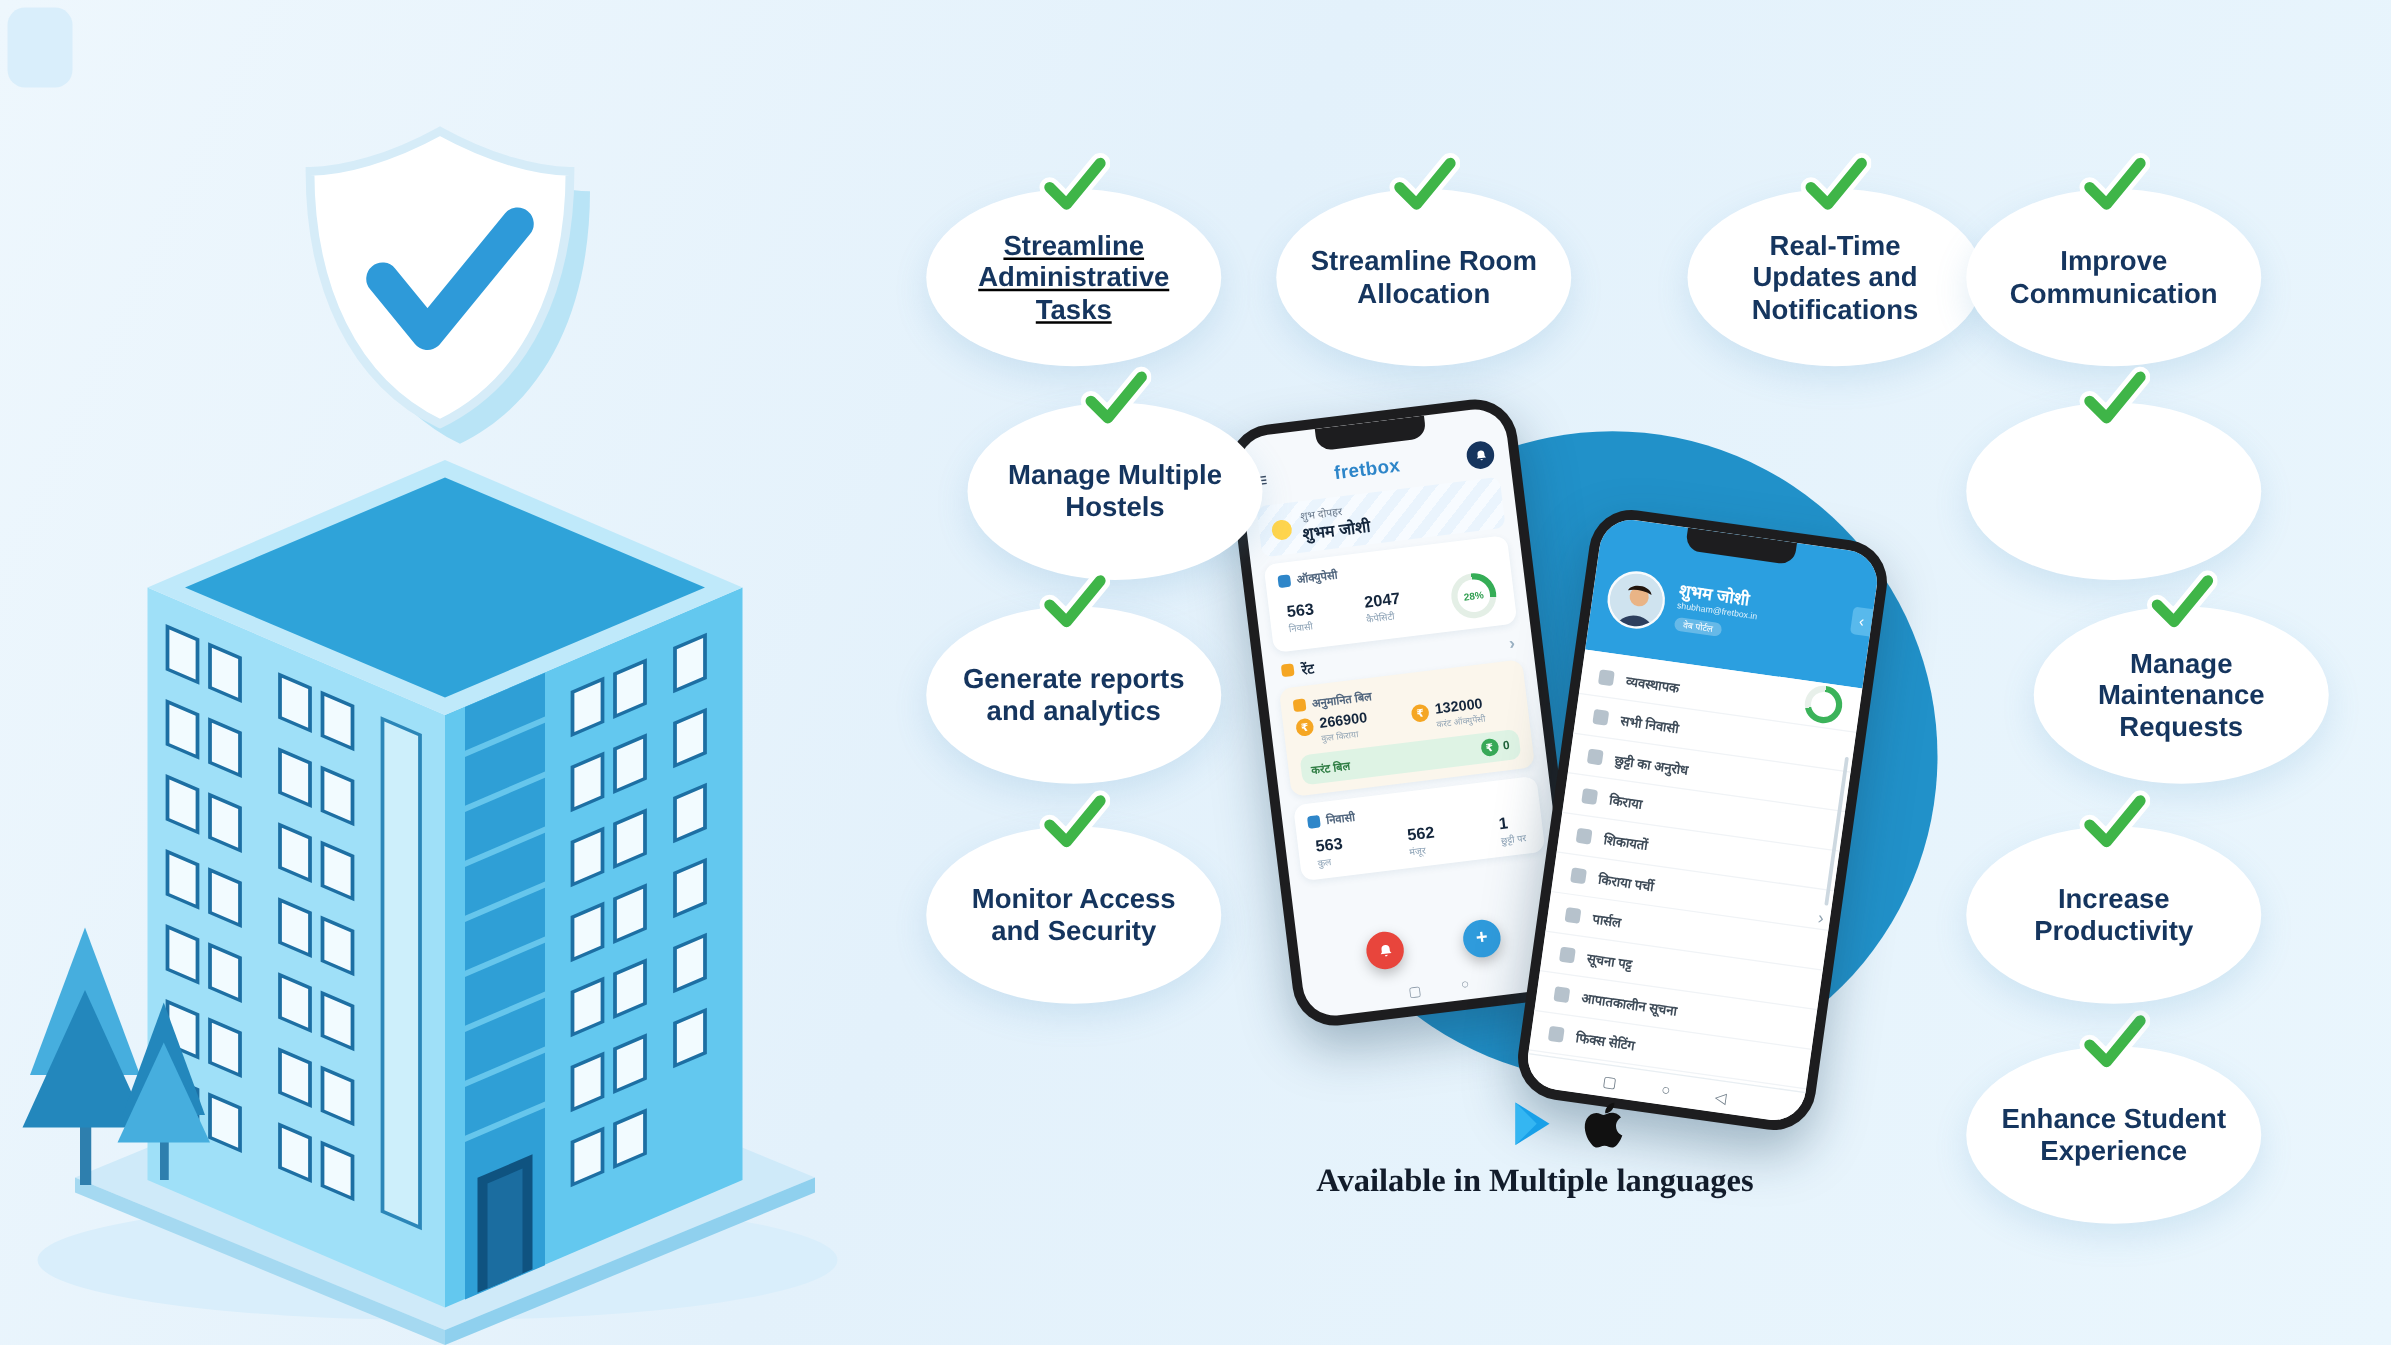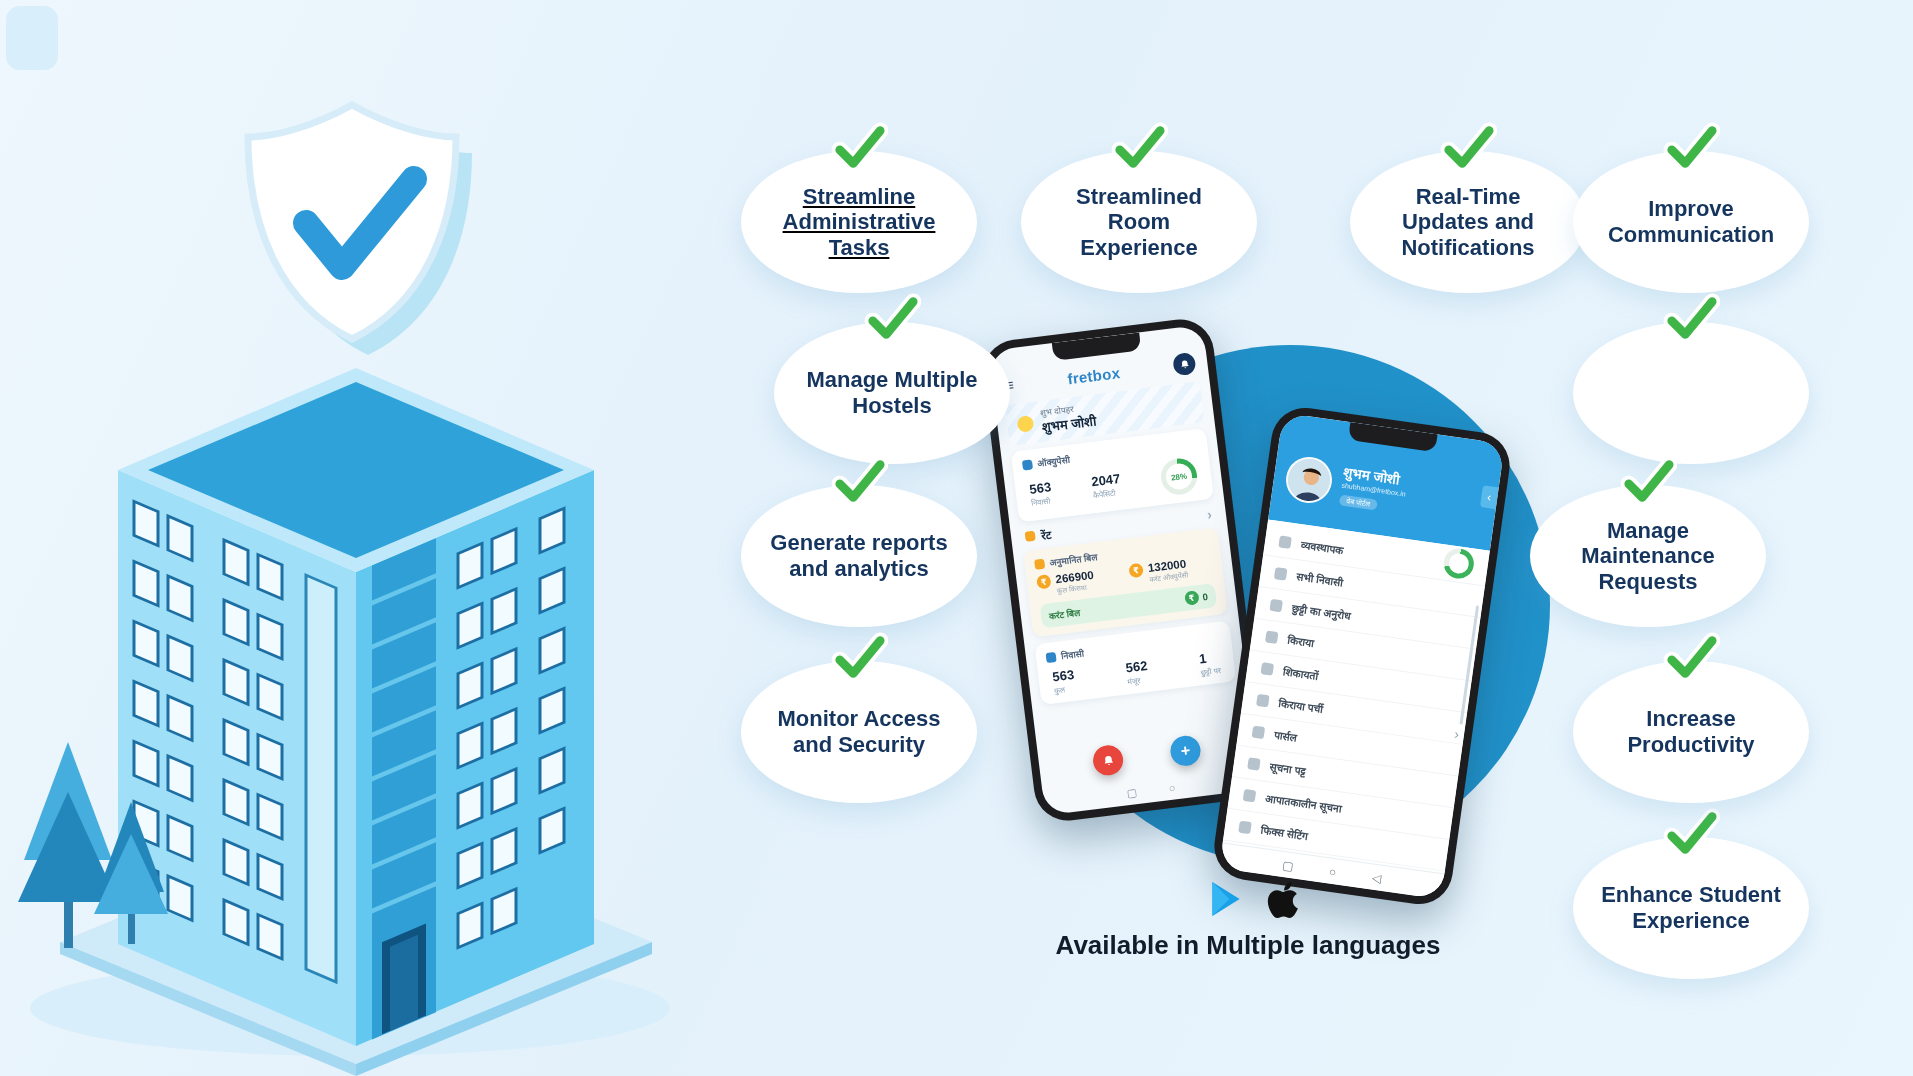--- a/index.html
+++ b/index.html
@@ -123,22 +123,22 @@
   .p2-scroll { position:absolute; right:3px; top:56px; width:3px; height:120px;
     background:#cdd8e0; border-radius:2px; }
   .p2-chev { position:absolute; right:5px; top:178px; color:#8fa2b0; font-size:14px; }
   .p2-nav { position:absolute; bottom:0; left:0; right:0; height:26px; background:#fff;
     border-top:1px solid #e8eef2; display:flex; align-items:center; justify-content:center;
     gap:36px; color:#74818c; font-size:12px; }
 
   
   .store-icons { position:absolute; left:1150px; top:878px; width:210px;
     display:flex; justify-content:center; align-items:center; gap:22px; z-index:6; }
-  .caption { position:absolute; left:988px; top:930px; width:520px; text-align:center;
-    font-size:26px; font-weight:600; color:#121c2b; z-index:6; }
+  .caption { position:absolute; left:968px; top:930px; width:520px; text-align:center;
+    font-size:26px; font-weight:600; color:#121c2b; z-index:6;font-family:Liberation Serif, serif; }
 </style>
 </head>
 <body>
 
 <div class="canvas">
 
   <div class="bg-chip"></div>
 
   <svg class="building" width="700" height="1076" viewBox="0 0 700 1076">
     <ellipse cx="350" cy="1008" rx="320" ry="48" fill="#d9eefb"></ellipse>
@@ -265,21 +265,21 @@
         <path d="M10 30 L24 44 L52 10" fill="none" stroke="#3fb548" stroke-width="9" stroke-linecap="round" stroke-linejoin="round"></path>
       </svg>
     <span class="bubble-label">Monitor Access and Security</span>
   </div>
 
   <div class="bubble" style="left:1021px; top:151px;">
     <svg class="check" viewBox="0 0 60 54">
         <path d="M10 30 L24 44 L52 10" fill="none" stroke="#fff" stroke-width="17" stroke-linecap="round" stroke-linejoin="round"></path>
         <path d="M10 30 L24 44 L52 10" fill="none" stroke="#3fb548" stroke-width="9" stroke-linecap="round" stroke-linejoin="round"></path>
       </svg>
-    <span class="bubble-label">Streamlined Room Experience</span>
+    <span class="bubble-label">Streamline Room Allocation</span>
   </div>
   <div class="bubble" style="left:1350px; top:151px;">
     <svg class="check" viewBox="0 0 60 54">
         <path d="M10 30 L24 44 L52 10" fill="none" stroke="#fff" stroke-width="17" stroke-linecap="round" stroke-linejoin="round"></path>
         <path d="M10 30 L24 44 L52 10" fill="none" stroke="#3fb548" stroke-width="9" stroke-linecap="round" stroke-linejoin="round"></path>
       </svg>
     <span class="bubble-label">Real-Time Updates and Notifications</span>
   </div>
 
   <div class="bubble" style="left:1573px; top:151px;">
@@ -288,21 +288,21 @@
         <path d="M10 30 L24 44 L52 10" fill="none" stroke="#3fb548" stroke-width="9" stroke-linecap="round" stroke-linejoin="round"></path>
       </svg>
     <span class="bubble-label">Improve Communication</span>
   </div>
   <div class="bubble" style="left:1573px; top:322px;">
     <svg class="check" viewBox="0 0 60 54">
         <path d="M10 30 L24 44 L52 10" fill="none" stroke="#fff" stroke-width="17" stroke-linecap="round" stroke-linejoin="round"></path>
         <path d="M10 30 L24 44 L52 10" fill="none" stroke="#3fb548" stroke-width="9" stroke-linecap="round" stroke-linejoin="round"></path>
       </svg>
   </div>
-  <div class="bubble" style="left:1530px; top:485px;">
+  <div class="bubble" style="left:1627px; top:485px;">
     <svg class="check" viewBox="0 0 60 54">
         <path d="M10 30 L24 44 L52 10" fill="none" stroke="#fff" stroke-width="17" stroke-linecap="round" stroke-linejoin="round"></path>
         <path d="M10 30 L24 44 L52 10" fill="none" stroke="#3fb548" stroke-width="9" stroke-linecap="round" stroke-linejoin="round"></path>
       </svg>
     <span class="bubble-label">Manage Maintenance Requests</span>
   </div>
   <div class="bubble" style="left:1573px; top:837px;">
     <svg class="check" viewBox="0 0 60 54">
         <path d="M10 30 L24 44 L52 10" fill="none" stroke="#fff" stroke-width="17" stroke-linecap="round" stroke-linejoin="round"></path>
         <path d="M10 30 L24 44 L52 10" fill="none" stroke="#3fb548" stroke-width="9" stroke-linecap="round" stroke-linejoin="round"></path>

